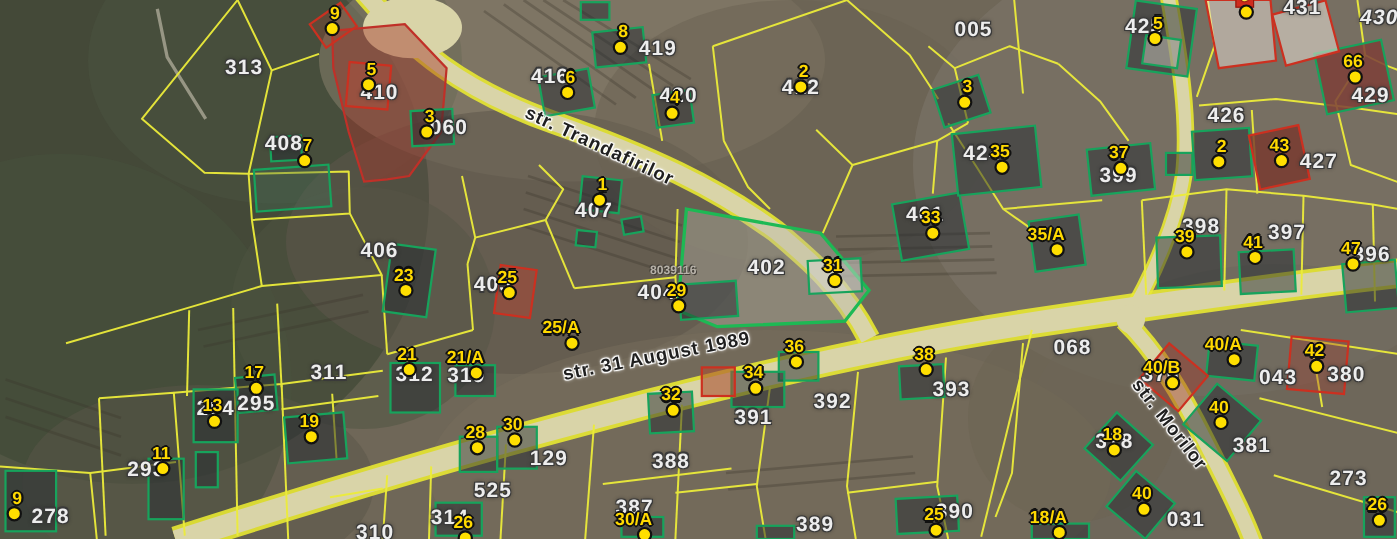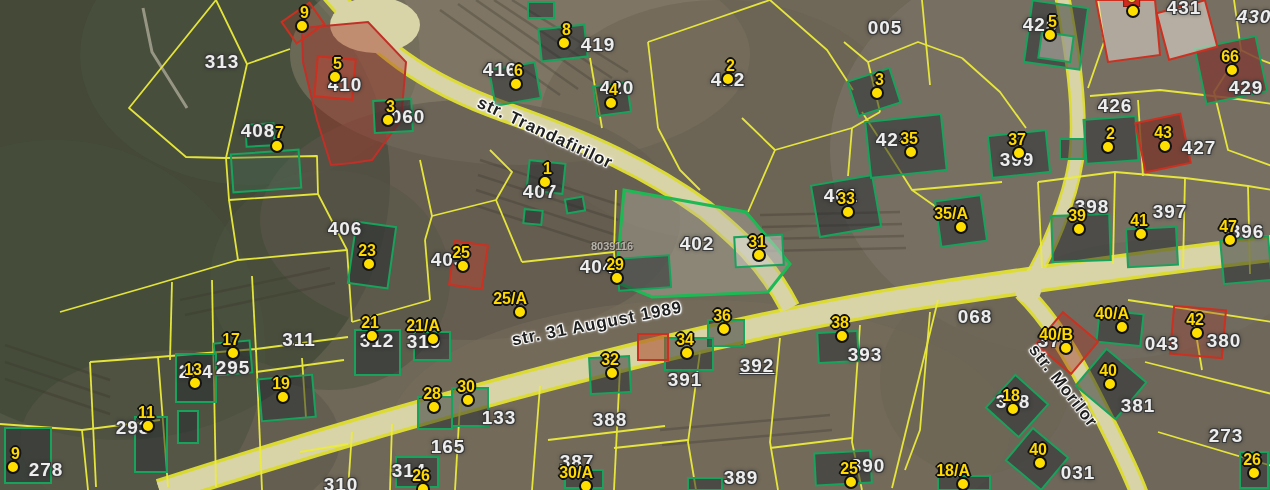--- a/index.html
+++ b/index.html
@@ -277,27 +277,27 @@
       <div class="parcel-label" style="left: 1224px; top: 341px;">380</div>
       <div class="parcel-label" style="left: 1138px; top: 406px;">381</div>
       <div class="parcel-label" style="left: 1226px; top: 436px;">273</div>
       <div class="parcel-label" style="left: 1013px; top: 402px;">378</div>
       <div class="parcel-label" style="left: 1055px; top: 341px;">376</div>
       <div class="parcel-label" style="left: 1078px; top: 473px;">031</div>
       <div class="parcel-label" style="left: 299px; top: 340px;">311</div>
       <div class="parcel-label" style="left: 377px; top: 341px;">312</div>
       <div class="parcel-label" style="left: 424px; top: 342px;">319</div>
       <div class="parcel-label" style="left: 341px; top: 485px;">310</div>
-      <div class="parcel-label" style="left: 448px; top: 447px;">165</div>
-      <div class="parcel-label" style="left: 499px; top: 418px;">133</div>
+      <div class="parcel-label" style="left: 448px; top: 447px;">525</div>
+      <div class="parcel-label" style="left: 499px; top: 418px;">129</div>
       <div class="parcel-label" style="left: 409px; top: 471px;">314</div>
       <div class="parcel-label" style="left: 610px; top: 420px;">388</div>
       <div class="parcel-label" style="left: 577px; top: 462px;">387</div>
       <div class="parcel-label" style="left: 685px; top: 380px;">391</div>
-      <div class="parcel-label" style="left: 757px; top: 366px; text-decoration: underline;">392</div>
+      <div class="parcel-label" style="left: 757px; top: 366px;">392</div>
       <div class="parcel-label" style="left: 865px; top: 355px;">393</div>
       <div class="parcel-label" style="left: 741px; top: 478px;">389</div>
       <div class="parcel-label" style="left: 868px; top: 466px;">390</div>
       <div class="parcel-label" style="left: 133px; top: 428px;">293</div>
       <div class="parcel-label" style="left: 196px; top: 372px;">294</div>
       <div class="parcel-label" style="left: 233px; top: 368px;">295</div>
       <div class="parcel-label" style="left: 46px; top: 470px;">278</div>
       <div class="street-label" style="left: 545px; top: 133px; transform: translate(-50%, -50%) rotate(25deg);">str. Trandafirilor</div>
       <div class="street-label" style="left: 597px; top: 324px; transform: translate(-50%, -50%) rotate(-11deg);">str. 31 August 1989</div>
       <div class="street-label" style="left: 1063px; top: 386px; transform: translate(-50%, -50%) rotate(52deg);">str. Morilor</div>

